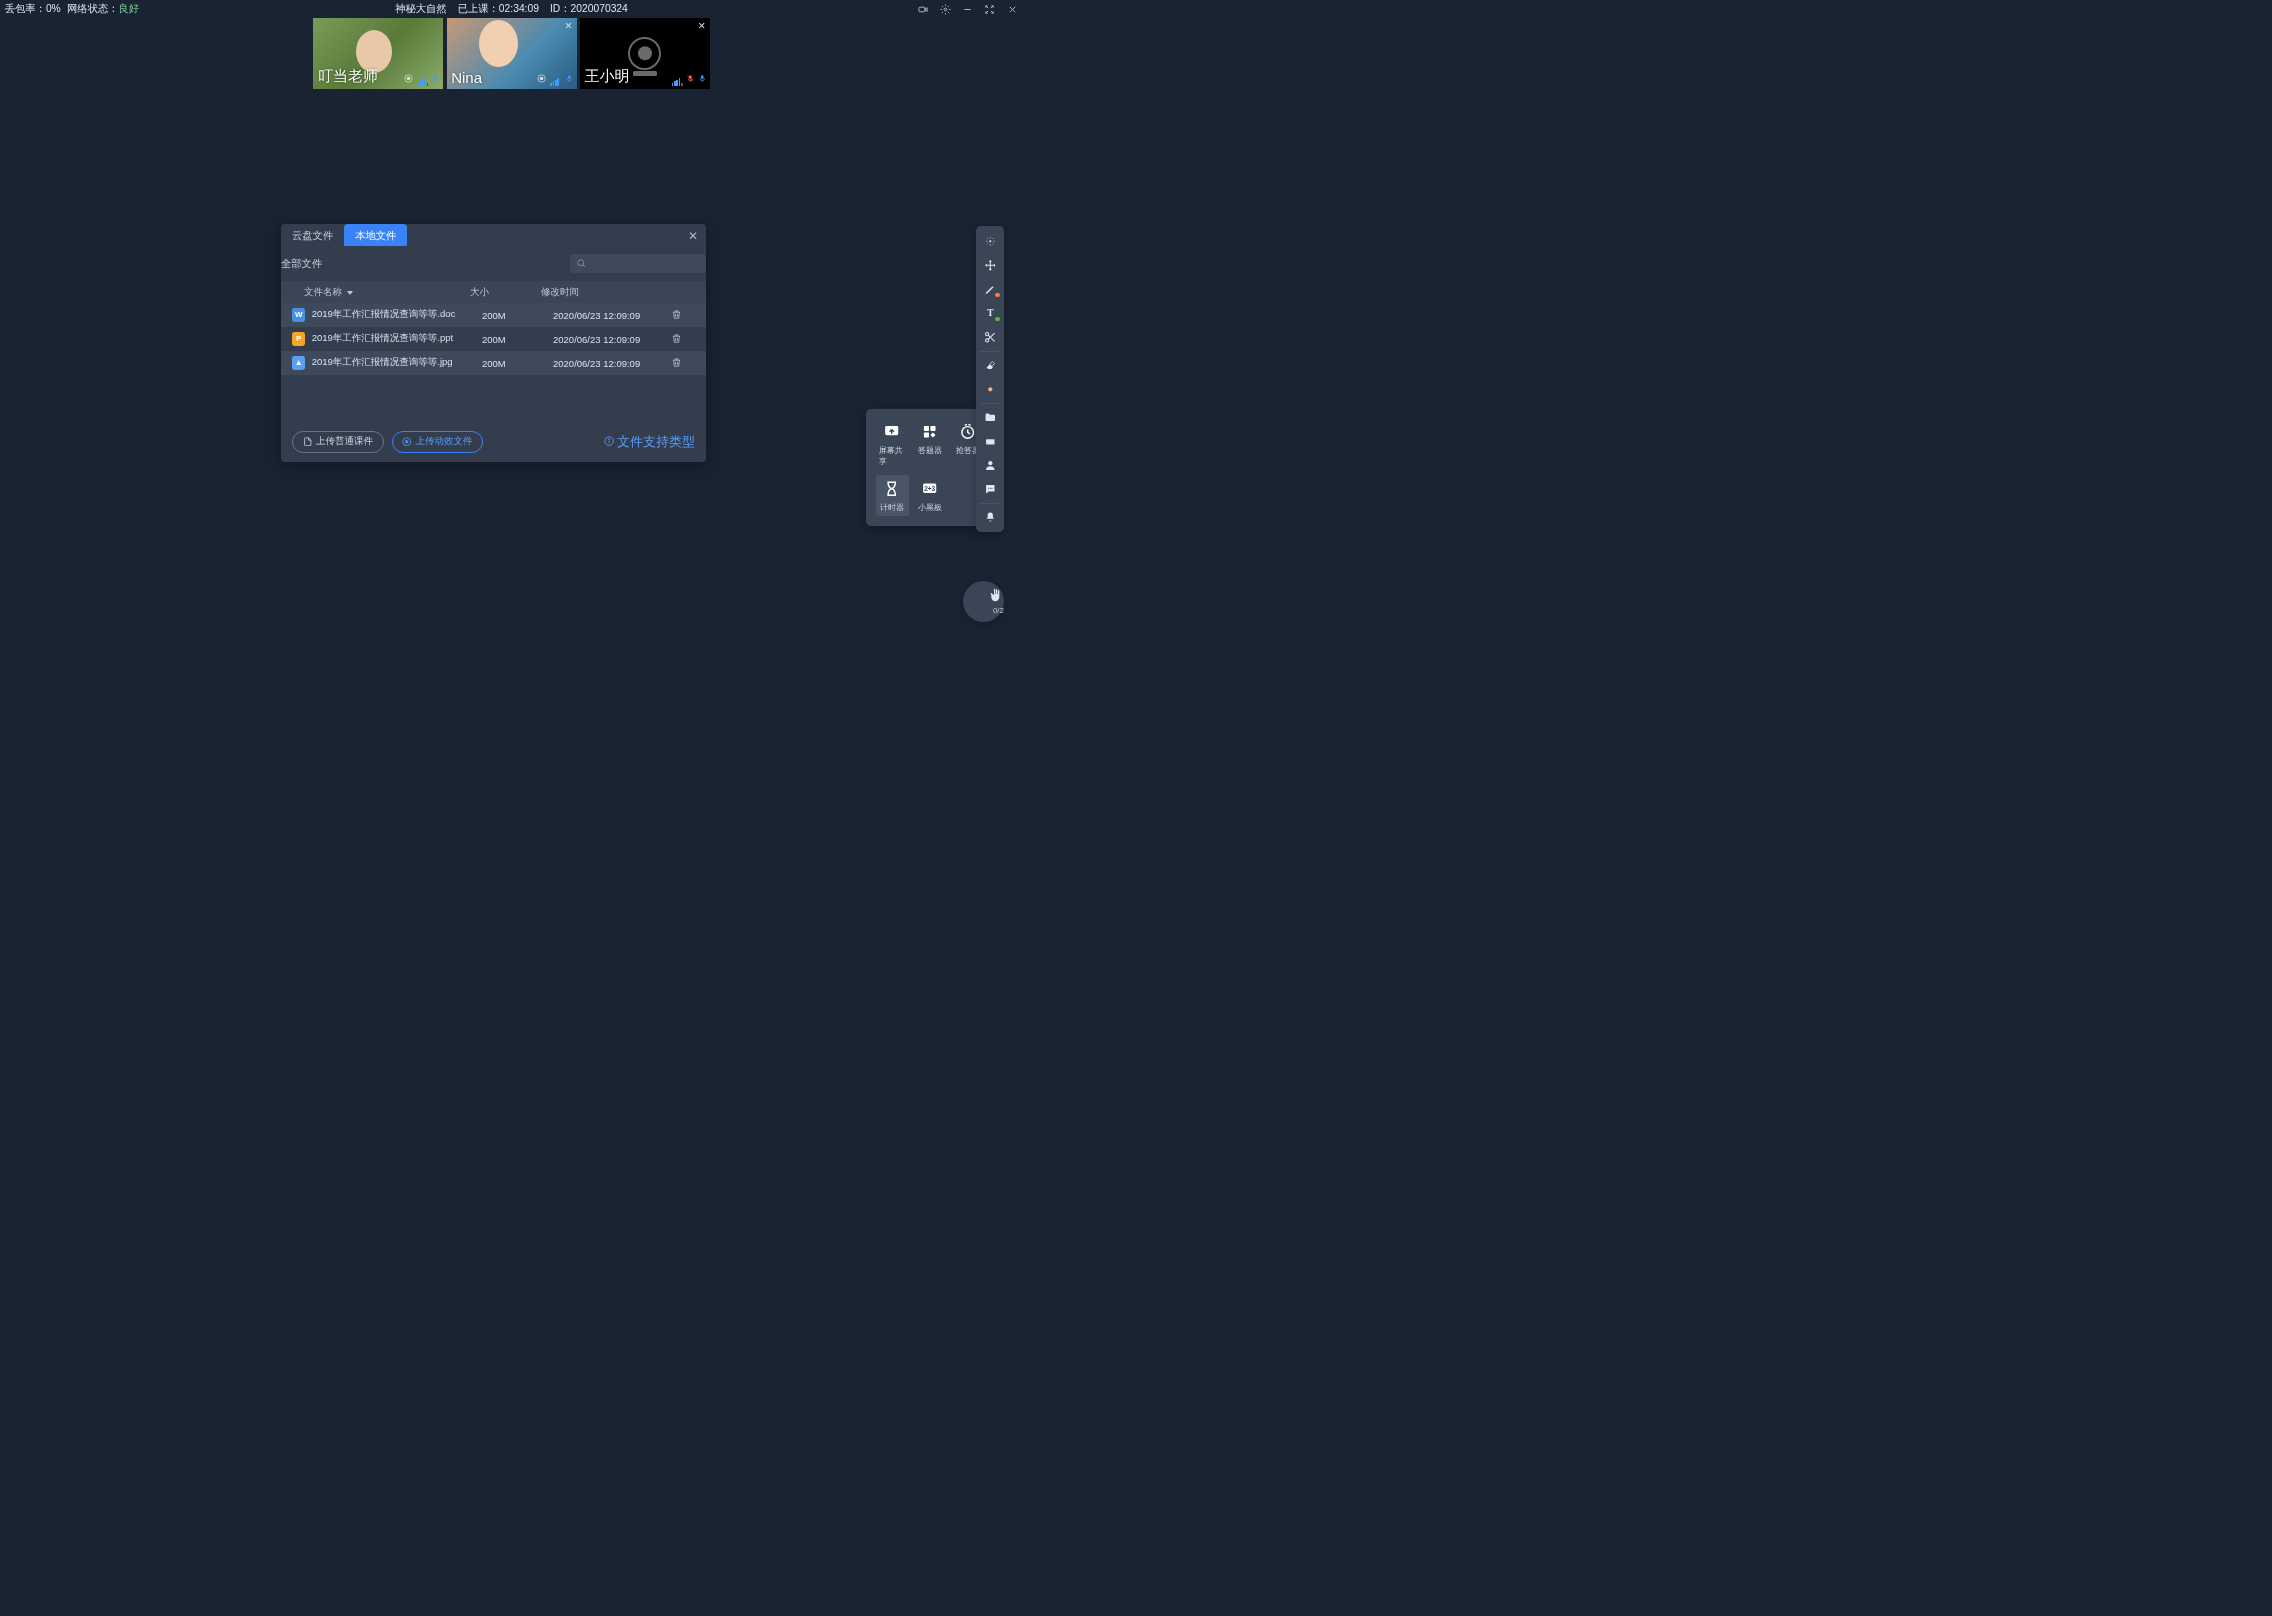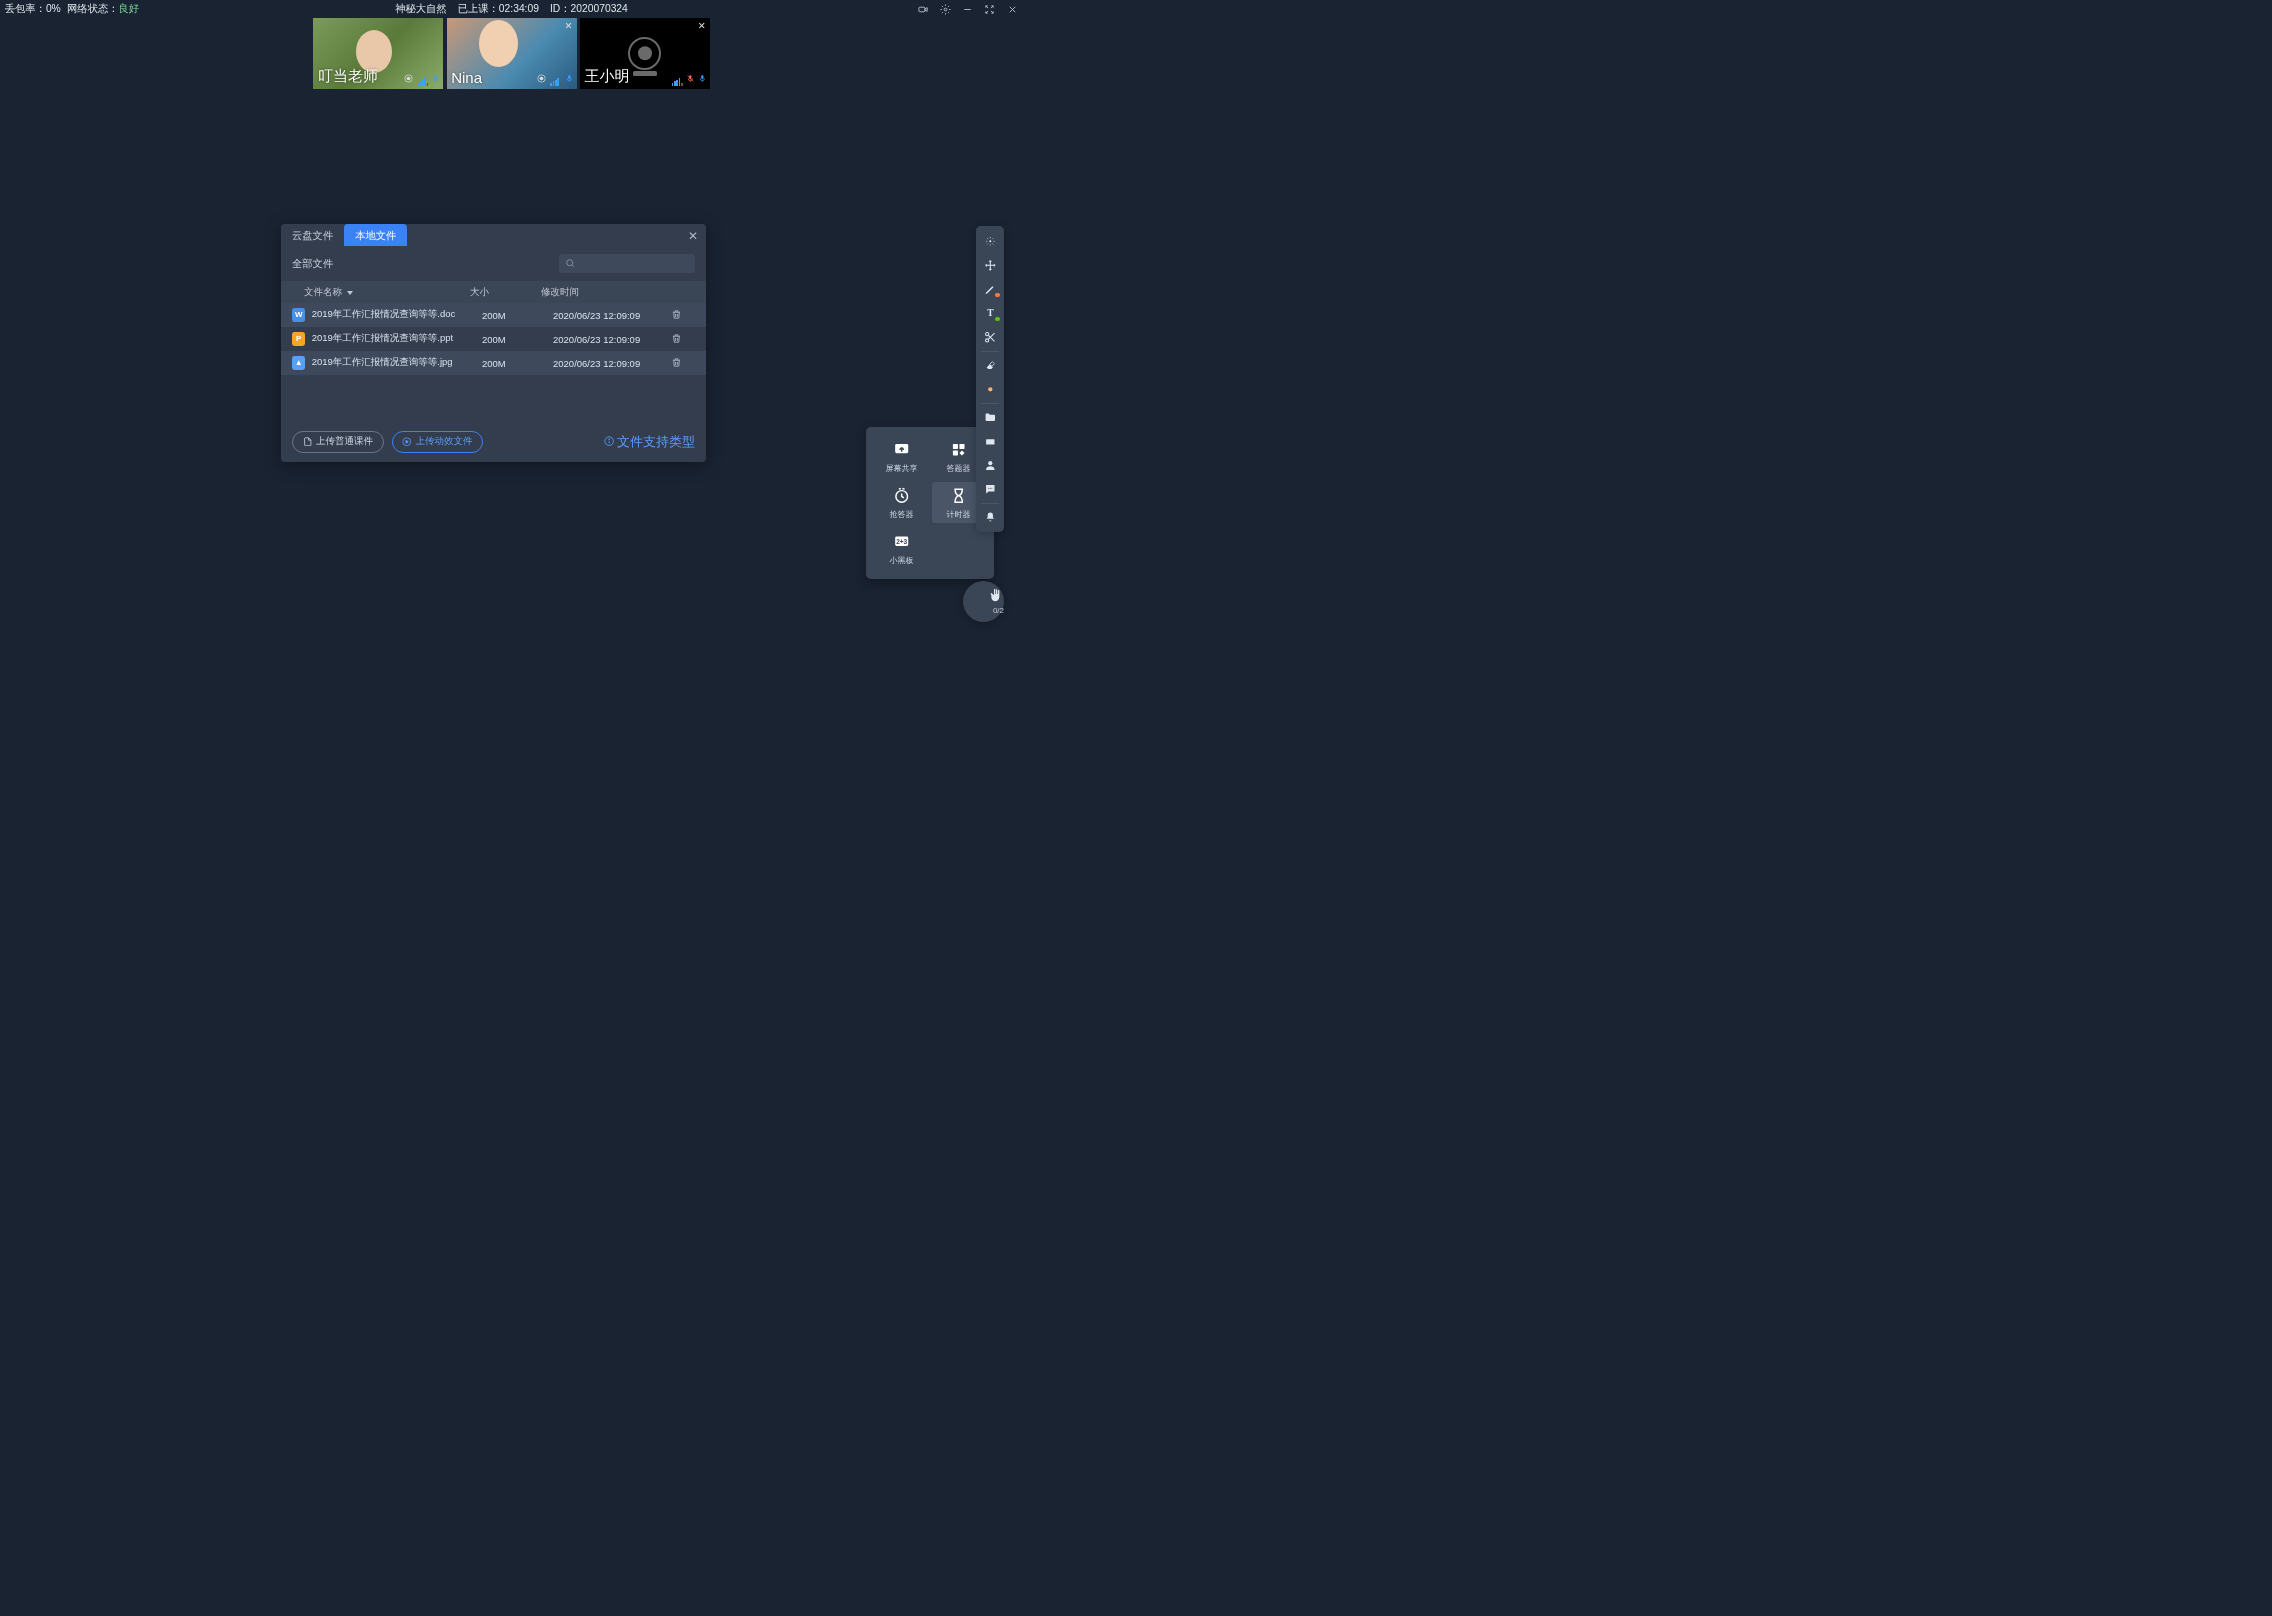--- a/index.html
+++ b/index.html
@@ -26,41 +26,41 @@
 .signal-bars{display:flex;gap:0.8px;align-items:flex-end}
 .signal-bars span{width:1.6px;background:#3b9dff}
 .signal-bars span:nth-child(1){height:3.2px}.signal-bars span:nth-child(2){height:4.7px}.signal-bars span:nth-child(3){height:6.3px}.signal-bars span:nth-child(4){height:8px}.signal-bars span:nth-child(5){height:2.4px;background:#555}
 .tile-close{position:absolute;top:2.4px;right:4px;color:#ddd;cursor:pointer;font-size:9.5px}
 .modal{position:absolute;left:281px;top:224px;width:425px;height:238px;background:#333d4d;border-radius:4px;box-shadow:0 3.2px 16px rgba(0,0,0,.35);display:flex;flex-direction:column}
 .tabs{height:22px;display:flex;position:relative;border-bottom:0}
 .tab{padding:4.7px 11px;font-size:10.3px;cursor:pointer;border-top-left-radius:4px;border-top-right-radius:4px}
 .tab.active{background:#3b82f6;color:#fff}
 .tab.inactive{color:#c8d0dc}
 .tab-close{position:absolute;right:8px;top:4.7px;font-size:12px;color:#b0b8c4;cursor:pointer}
-.search-row{display:flex;align-items:center;padding:8px 11px;gap:20px}
+.search-row{display:flex;align-items:center;padding:8px 0;gap:20px}
 .search-label{flex:0 0 auto;font-size:10.3px}
 .search-box{margin-left:auto;width:136px;height:19px;background:#3e4a5c;border-radius:3.2px;display:flex;align-items:center;padding:0 6.3px}
 .search-box svg{width:10.3px;height:10.3px;color:#8a94a4}
 .table-head{display:flex;background:#3a4556;height:22px;align-items:center;padding:0 23px;font-size:9.5px;color:#c0c8d4}
 .col-name{flex:1}
 .col-size{width:71px}
 .col-time{width:118px}
 .col-del{width:24px}
 .file-row{display:flex;height:24px;align-items:center;padding:0 11px;font-size:9.5px;color:#d8e0ec}
 .file-row:nth-child(odd){background:#3e4a5c}
 .file-icon{width:13.4px;height:13.4px;border-radius:2.4px;margin-right:6.3px;display:flex;align-items:center;justify-content:center;font-size:8px;color:#fff;font-weight:bold}
 .fi-doc{background:#4a90e2}
 .fi-ppt{background:#f5a623}
 .fi-img{background:#5aa0f2}
 .trash{width:11px;height:11px;color:#b0b8c4;cursor:pointer}
 .modal-footer{margin-top:auto;display:flex;align-items:center;padding:9.5px 11px;gap:8px}
 .btn-outline{height:22px;padding:0 9.5px;border:0.8px solid #6a7688;border-radius:11px;background:transparent;color:#d0d8e4;font-size:9.5px;display:flex;align-items:center;gap:4px;cursor:pointer}
 .btn-primary{height:22px;padding:0 9.5px;border:0.8px solid #3b82f6;border-radius:11px;background:transparent;color:#5a9eff;font-size:9.5px;display:flex;align-items:center;gap:4px;cursor:pointer}
 .link-hint{margin-left:auto;color:#5a9eff;font-size:13px;display:flex;align-items:center;gap:3.2px;cursor:pointer}
-.tools-popup{position:absolute;right:29px;top:427px;width:128px;background:#3a4556;border-radius:4.7px;padding:9.5px;display:grid;grid-template-columns:repeat(2,1fr);gap:4.7px;box-shadow:0 3.2px 11px rgba(0,0,0,.3)}
+.tools-popup{position:absolute;right:29px;top:409px;width:128px;background:#3a4556;border-radius:4.7px;padding:9.5px;display:grid;grid-template-columns:repeat(3,1fr);gap:4.7px;box-shadow:0 3.2px 11px rgba(0,0,0,.3)}
 .tool-item{display:flex;flex-direction:column;align-items:center;gap:3.2px;cursor:pointer;padding:3.2px;border-radius:3.2px}
 .tool-item.active{background:#4a5668}
 .tool-item-icon{width:20.5px;height:20.5px;display:flex;align-items:center;justify-content:center;color:#fff}
 .tool-item-label{font-size:8px;color:#d0d8e4}
 .toolbar{position:absolute;right:19px;top:226px;width:28px;background:#3a4556;border-radius:4.7px;display:flex;flex-direction:column;padding:3.2px 0;box-shadow:0 1.6px 8px rgba(0,0,0,.25)}
 .tb-item{height:24px;display:flex;align-items:center;justify-content:center;cursor:pointer;color:#e0e6ee;position:relative}
 .tb-item svg{width:12.6px;height:12.6px}
 .tb-sep{height:0.8px;background:#4a5668;margin:1.6px 4.7px}
 .tb-dot{position:absolute;right:4px;bottom:4px;width:4.7px;height:4.7px;border-radius:50%}
 .tb-dot.orange{background:#ff7a45}

